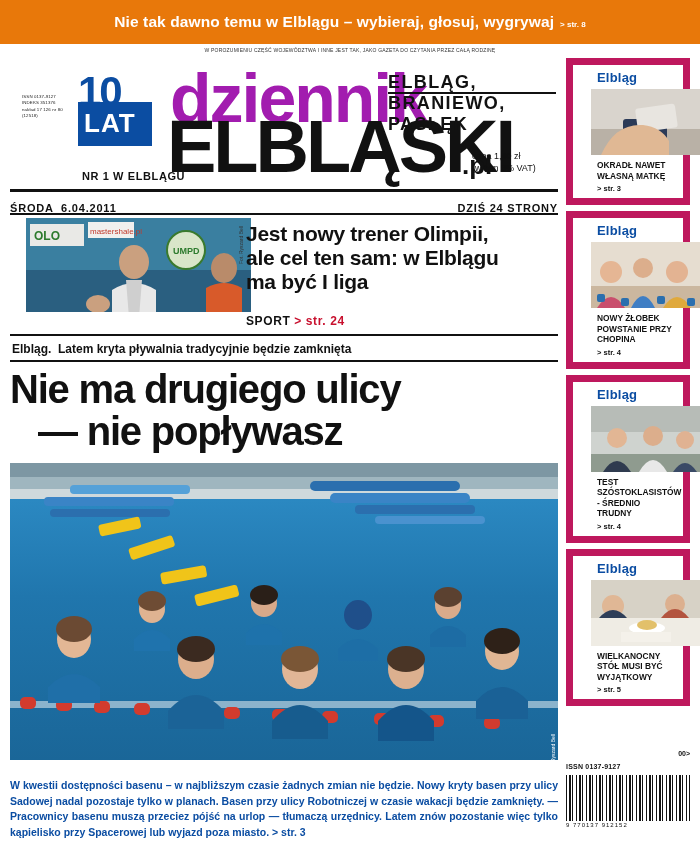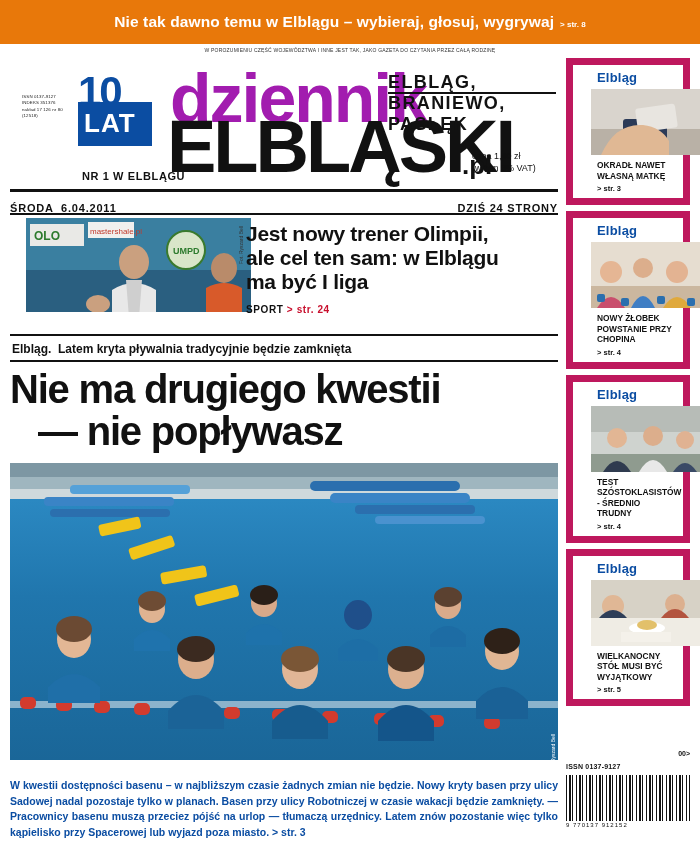--- a/index.html
+++ b/index.html
@@ -104,21 +104,21 @@
     background:#1b4a6b;
     margin-left:8px;
   }
   .teaser .txt{
     position:absolute;left:236px;top:4px;width:312px;
   }
   .teaser .h{
     font-size:21px;font-weight:bold;line-height:1.14;color:#111;letter-spacing:-.3px;
   }
   .teaser .tag{
-    margin-top:10px;font-size:10px;font-weight:bold;letter-spacing:.6px;color:#111;
+    margin-top:20px;font-size:12px;font-weight:bold;letter-spacing:.6px;color:#111;
   }
   .teaser .tag .red{color:#C8102E;}
   .teaser .credit{
     position:absolute;left:228px;top:46px;font-size:5px;color:#333;
     transform:rotate(-90deg);transform-origin:left top;white-space:nowrap;
   }
 
   
   .lead{
     position:absolute;left:10px;top:334px;width:548px;
@@ -275,21 +275,21 @@
 
   <div class="lead">
     <div class="rule-top"></div>
     <div class="kicker">
       <span class="b">Elbląg.</span>
       &nbsp;<span class="n">Latem kryta pływalnia tradycyjnie będzie zamknięta</span>
     </div>
     <div class="rule-mid"></div>
 
     <h1>
-      <span>Nie ma drugiego kwestii</span>
+      <span>Nie ma drugiego ulicy</span>
       <span class="l2">— nie popływasz</span>
     </h1>
 
     <div class="poolphoto">
       <svg width="548" height="297" viewBox="0 0 548 297">
         <defs>
           <linearGradient id="water" x1="0" y1="0" x2="0" y2="1">
             <stop offset="0" stop-color="#2f8fc9"></stop>
             <stop offset="0.45" stop-color="#2076ad"></stop>
             <stop offset="1" stop-color="#1a6698"></stop>

